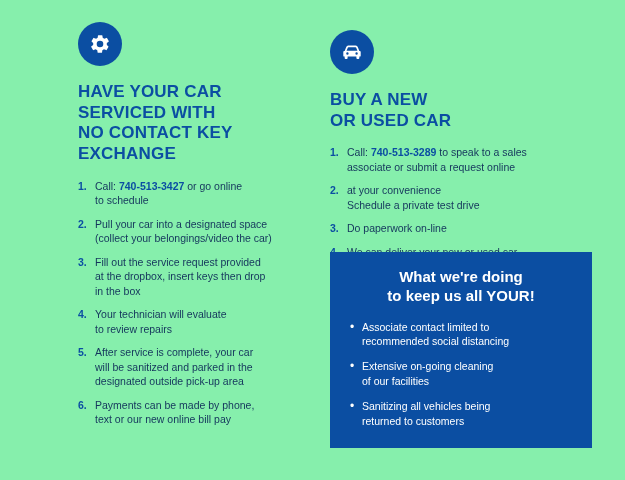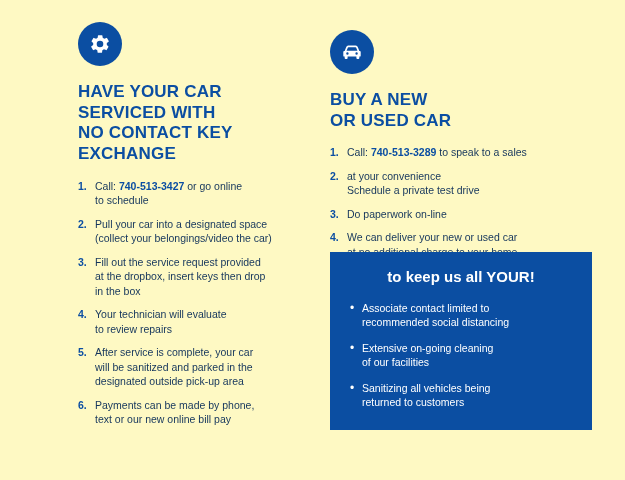--- a/index.html
+++ b/index.html
@@ -10,21 +10,21 @@
     width: 625px;
     height: 480px;
     background: #f4f4f2;
     font-family: "Liberation Sans", sans-serif;
     overflow: hidden;
   }
   .page {
     position: relative;
     width: 625px;
     height: 480px;
-    background: #fef9c3;
+    background: #86efac;
     box-sizing: border-box;
   }
   .columns {
     display: flex;
     position: absolute;
     left: 0;
     top: 0;
     width: 625px;
     height: 480px;
   }
@@ -203,40 +203,42 @@
         <span class="nowrap-line">OR USED CAR</span>
       </h2>
 
       <ol class="steps">
         <li>
           <span class="num">1.</span>
           <span class="nowrap-line">Call:
             <a class="phone" href="#">740-513-3289</a>
             <span>to speak to a sales</span>
           </span>
+          <span class="nowrap-line">associate or submit a request online</span>
         </li>
         <li>
           <span class="num">2.</span>
           <span class="nowrap-line">at your convenience</span>
           <span class="nowrap-line">Schedule a private test drive</span>
         </li>
         <li>
           <span class="num">3.</span>
           <span class="nowrap-line">Do paperwork on-line</span>
         </li>
         <li>
           <span class="num">4.</span>
           <span class="nowrap-line">We can deliver your new or used car</span>
           <span class="nowrap-line">at no additional charge to your home</span>
           <span class="nowrap-line">or by appointment at our dealership</span>
         </li>
       </ol>
 
       <div class="safe-box">
         <div class="safe-title">
+          <span class="nowrap-line">What we're doing</span>
           <span class="nowrap-line">to keep us all YOUR!</span>
         </div>
         <ul class="safe-list">
           <li>
             <span class="bullet">•</span>
             <span class="nowrap-line">Associate contact limited to</span>
             <span class="nowrap-line">recommended social distancing</span>
           </li>
           <li>
             <span class="bullet">•</span>

